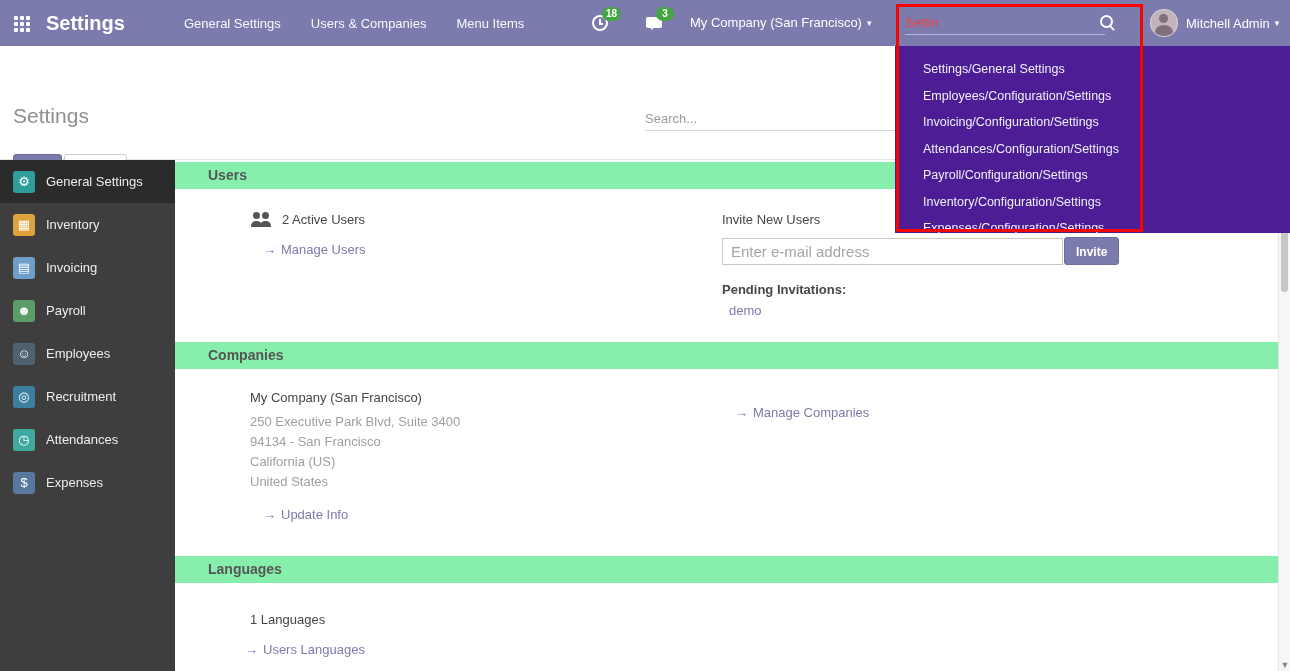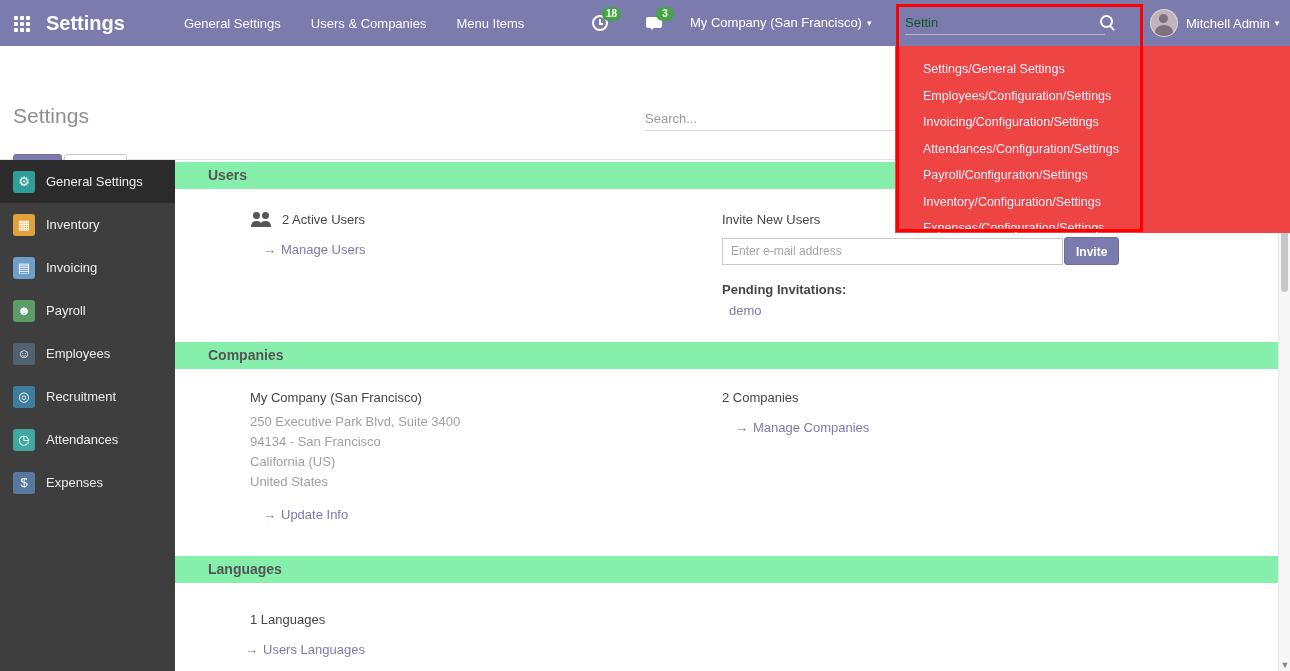--- a/index.html
+++ b/index.html
@@ -24,25 +24,25 @@
     background:#44a544;color:#fff;font-size:10px;line-height:14px;text-align:center;font-weight:bold;}
   .badge-activity{left:602px;}
   .badge-message{left:656px;}
   .company-switcher{position:absolute;left:690px;top:0;line-height:46px;font-size:13px;cursor:pointer;white-space:nowrap;}
   .caret{font-size:9px;margin-left:5px;vertical-align:1px;}
   .user-menu{position:absolute;left:1150px;top:0;height:46px;display:flex;align-items:center;cursor:pointer;white-space:nowrap;}
   .avatar{width:26px;height:26px;border-radius:50%;background:#c2b4bd;position:relative;overflow:hidden;margin-right:8px;border:1px solid rgba(255,255,255,.4);}
   .avatar::before{content:"";position:absolute;left:8px;top:4px;width:9px;height:9px;border-radius:50%;background:#80707d;}
   .avatar::after{content:"";position:absolute;left:4px;top:15px;width:18px;height:14px;border-radius:50%;background:#80707d;}
   
-  .search-panel{position:absolute;left:895px;top:46px;width:395px;height:187px;background:#ef4444;z-index:55;}
+  .search-panel{position:absolute;left:895px;top:46px;width:395px;height:187px;background:#4c1d95;z-index:55;}
   .panel-results{padding-top:10px;}
   .panel-result{height:26.5px;line-height:26.5px;padding-left:28px;color:#f0f0fb;font-size:12.5px;cursor:pointer;white-space:nowrap;}
   .panel-search-input{position:absolute;left:905px;top:10px;width:200px;height:24px;background:transparent;border:none;
-    border-bottom:1px solid rgba(255,255,255,.45);color:#14532d;font-size:13px;font-family:"Liberation Sans",sans-serif;outline:none;z-index:60;padding:0;}
+    border-bottom:1px solid rgba(255,255,255,.45);color:#ef4444;font-size:13px;font-family:"Liberation Sans",sans-serif;outline:none;z-index:60;padding:0;}
   .mag-icon{position:absolute;left:1100px;top:15px;width:9px;height:9px;border:2px solid #fff;border-radius:50%;z-index:60;cursor:pointer;}
   .mag-icon::after{content:"";position:absolute;width:2px;height:6px;background:#fff;transform:rotate(-45deg);bottom:-5px;right:-2px;}
   .highlight-box{position:absolute;left:896px;top:4px;width:247px;height:228px;border:3px solid #f00;z-index:80;pointer-events:none;box-sizing:border-box;}
   
   .control-panel{position:absolute;left:0;top:46px;width:1290px;height:114px;background:#fff;border-bottom:1px solid #e3e3e3;box-sizing:border-box;}
   .page-title{position:absolute;left:13px;top:58px;font-size:21px;color:#8f8f8f;}
   .cp-search{position:absolute;left:645px;top:60px;width:250px;height:24px;border:none;border-bottom:1px solid #d6d6d6;
     font-size:13px;font-family:"Liberation Sans",sans-serif;outline:none;color:#555;padding:0;}
   .cp-search::placeholder{color:#9a9a9a;}
   .btn{display:inline-block;height:28px;line-height:26px;padding:0 10px;border-radius:3px;font-size:12px;cursor:pointer;box-sizing:border-box;}
@@ -66,21 +66,21 @@
   .row-languages{top:452px;}
   .col-left{width:547px;padding-left:75px;box-sizing:border-box;flex:none;}
   .col-right{flex:1;}
   .setting-title{font-weight:normal;color:#464646;display:flex;align-items:center;gap:8px;}
   .link-row{margin-top:15px;margin-left:13px;color:#7c7bad;cursor:pointer;display:flex;align-items:center;gap:5px;width:max-content;}
   .link-arrow{font-weight:bold;color:#6f6fb5;}
   .group-icon{position:relative;width:24px;height:15px;display:inline-block;}
   .group-icon::before{content:"";position:absolute;width:7px;height:7px;border-radius:50%;background:#555;top:0;left:3px;box-shadow:9px 0 0 #555;}
   .group-icon::after{content:"";position:absolute;width:11px;height:6px;border-radius:5px 5px 0 0;background:#555;bottom:0;left:1px;box-shadow:9px 0 0 #555;}
   .invite-row{margin-top:10px;display:flex;align-items:center;}
-  .invite-input{width:341px;height:27px;border:1px solid #c8c8c8;box-sizing:border-box;padding:0 8px;font-size:12px;
+  .invite-input{width:341px;height:27px;border:1px solid #c8c8c8;box-sizing:border-box;padding:0 8px;font-size:15px;
     font-family:"Liberation Sans",sans-serif;outline:none;color:#555;}
   .invite-input::placeholder{color:#a5a5a5;}
   .btn-invite{height:28px;line-height:28px;margin-left:1px;padding:0 11px;background:#7c7bad;border:1px solid #6e6d9c;border-radius:3px;
     color:#fff;font-size:12px;font-weight:bold;cursor:pointer;box-sizing:border-box;}
   .pending-label{margin-top:17px;font-weight:bold;color:#464646;}
   .pending-user{margin-top:6px;margin-left:7px;color:#7c7bad;cursor:pointer;width:max-content;}
   .address{margin-top:7px;color:#9f9f9f;line-height:20px;}
   .lang-link{margin-left:-5px;}
   
   .scrollbar{position:absolute;right:0;top:160px;bottom:0;width:12px;background:#f6f6f6;border-left:1px solid #e7e7e7;box-sizing:border-box;}
@@ -235,21 +235,20 @@
           <div class="addr-line">California (US)</div>
 
           <div class="addr-line">United States</div>
         </div>
       <div class="link-row">
         <span class="link-arrow">→</span>
         <span>Update Info</span>
       </div>
     </div>
     <div class="col-right">
-      <div class="setting-title">2 Companies</div>
       <div class="link-row">
         <span class="link-arrow">→</span>
         <span>Manage Companies</span>
       </div>
     </div>
   </div>
 
   <div class="section-bar bar-languages">Languages</div>
   <div class="setting-row row-languages">
     <div class="col-left">

